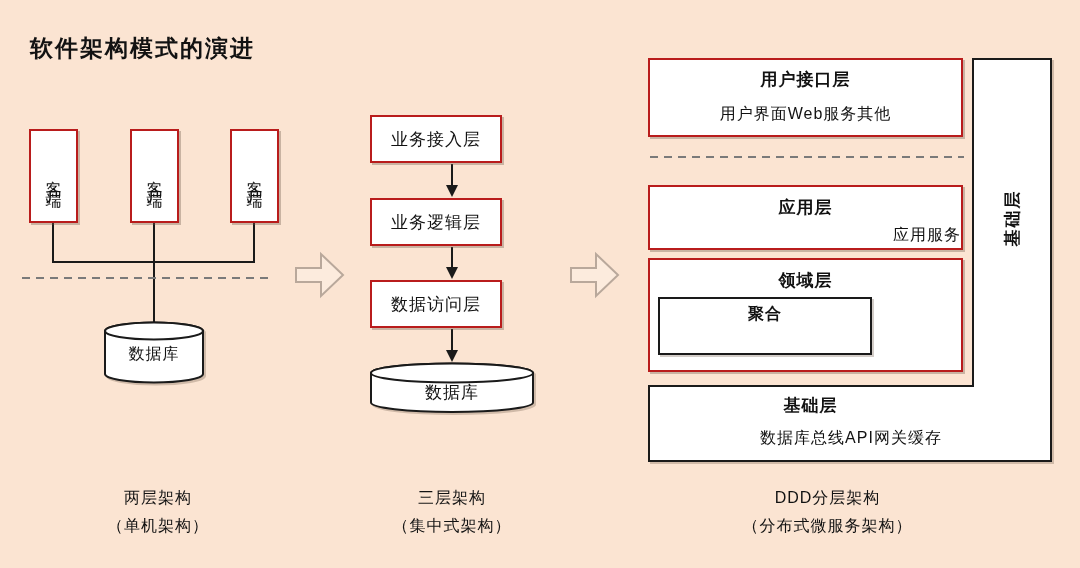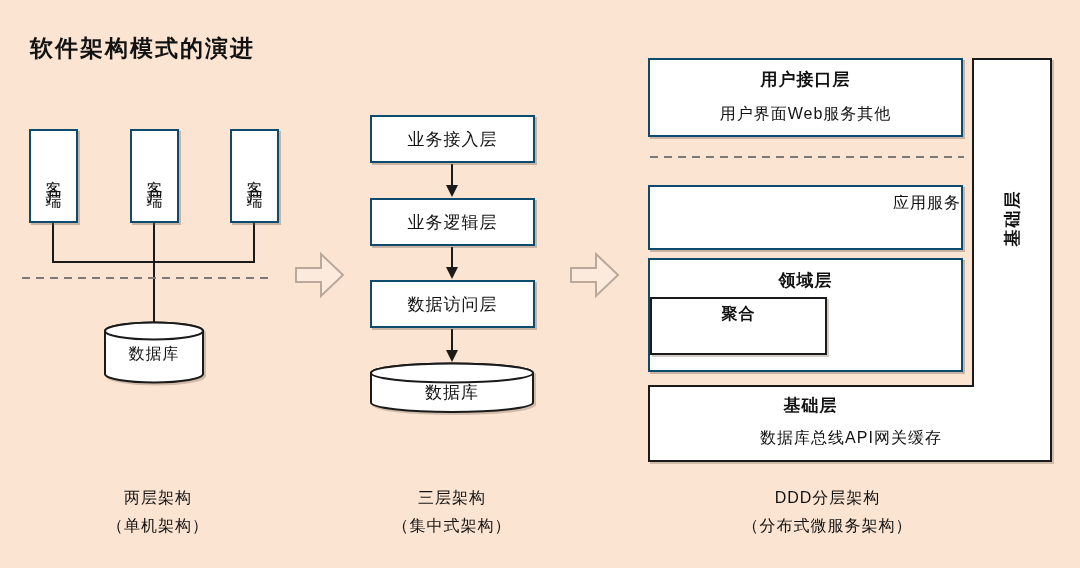--- a/index.html
+++ b/index.html
@@ -4,26 +4,26 @@
 <style>
   html,body{margin:0;padding:0;}
   .canvas{
     position:relative;width:1080px;height:568px;overflow:hidden;
     background:#fbe4d2;color:#121212;
     font-family:"Liberation Sans","DejaVu Sans",sans-serif;
     padding-left:16px;
   }
   .title{position:absolute;left:30px;top:33px;font-size:23px;font-weight:bold;letter-spacing:2px;}
   .box{
-    position:absolute;background:#ffffff;border:2px solid #0c4a6e;
+    position:absolute;background:#ffffff;border:2px solid #b91c1c;
     box-sizing:border-box;box-shadow:2px 2px 0 rgba(110,88,74,.35);
   }
   .client-box{width:49px;height:94px;top:129px;display:flex;align-items:center;justify-content:center;}
   .client-box .vtext{writing-mode:vertical-rl;font-size:16px;letter-spacing:6px;line-height:1;}
-  .mid-box{left:370px;width:165px;height:48px;display:flex;align-items:center;justify-content:center;font-size:17px;letter-spacing:1px;}
+  .mid-box{left:370px;width:132px;height:48px;display:flex;align-items:center;justify-content:center;font-size:17px;letter-spacing:1px;}
   .cyl-label{position:absolute;text-align:center;font-size:16px;letter-spacing:1px;}
   .r-box{left:648px;width:315px;}
   .r-title{font-weight:bold;font-size:17px;text-align:center;letter-spacing:1px;}
   .r-sub{font-size:16px;text-align:right;letter-spacing:1px;}
   .row{display:flex;justify-content:center;font-size:16px;letter-spacing:1px;}
   .inner-box{position:absolute;background:#fff;border:2px solid #1a1a1a;box-sizing:border-box;box-shadow:2px 2px 0 rgba(110,88,74,.3);}
   .vlabel{
     position:absolute;left:952px;top:207px;width:120px;height:22px;
     transform:rotate(-90deg);text-align:center;font-size:17px;font-weight:bold;letter-spacing:2px;
   }
@@ -98,26 +98,27 @@
   <div class="box r-box" style="top:58px;height:79px;">
     <div class="r-title" style="margin-top:8px;">用户接口层</div>
     <div class="row" style="margin-top:13px;padding:0 30px 0 30px;">
       <span>用户界面</span>
       <span>Web服务</span>
       <span>其他</span>
     </div>
   </div>
 
   <div class="box r-box" style="top:185px;height:65px;">
+    <div class="r-title" style="margin-top:9px;">应用层</div>
     <div class="r-sub" style="margin-top:6px;">应用服务</div>
   </div>
 
   <div class="box r-box" style="top:258px;height:114px;">
     <div class="r-title" style="margin-top:9px;">领域层</div>
-    <div class="inner-box" style="left:0;top:37px;width:177px;height:58px;">
+    <div class="inner-box" style="left:8px;top:37px;width:214px;height:58px;">
       <div class="r-title" style="font-size:16px;margin-top:5px;">聚合</div>
     </div>
   </div>
 
   <div class="vlabel">基础层</div>
   <div class="overlay-title">基础层</div>
   <div class="overlay-items row">
     <span>数据库</span>
     <span>总线</span>
     <span>API网关</span>

